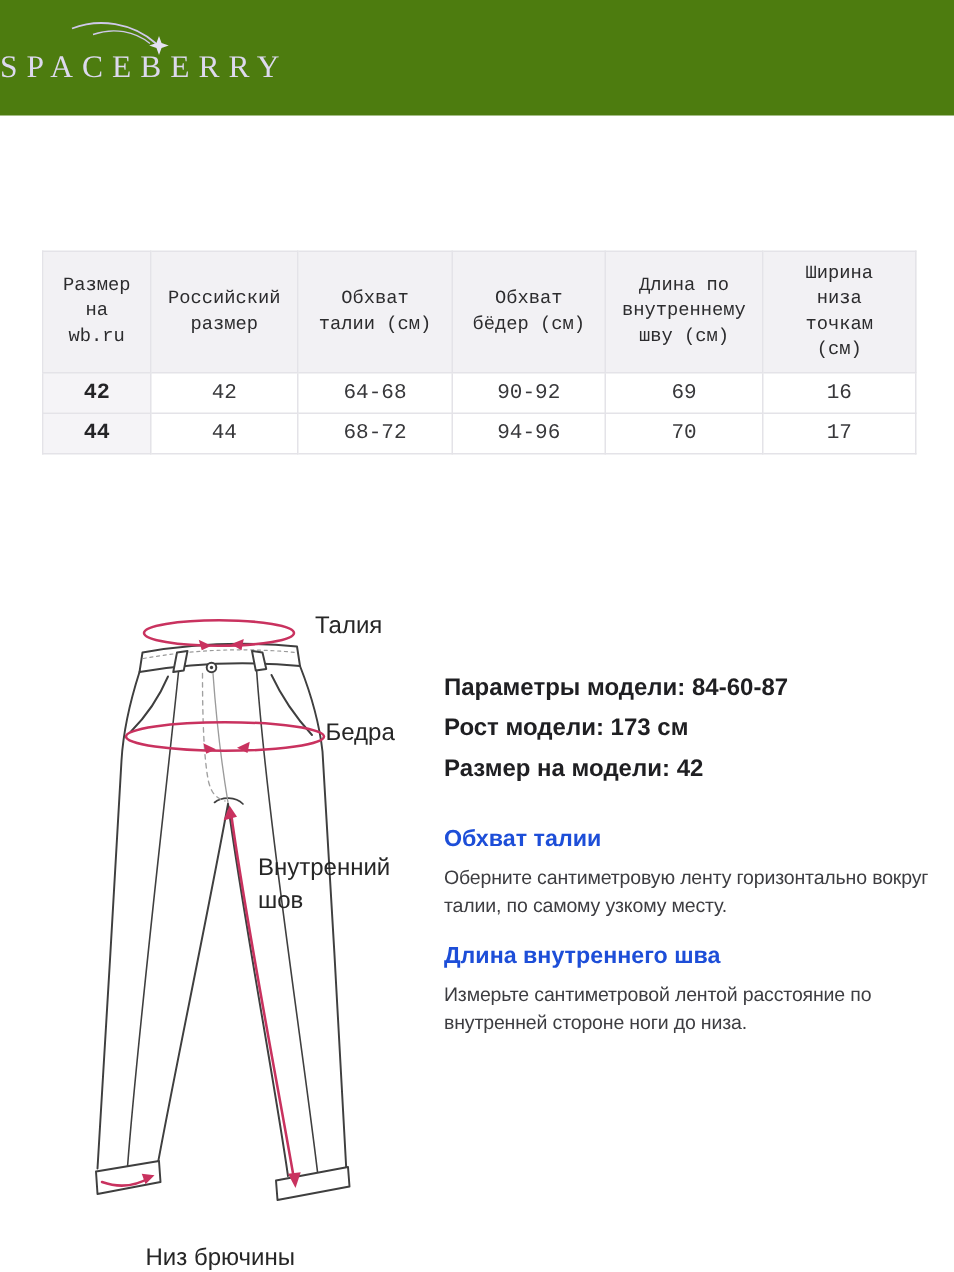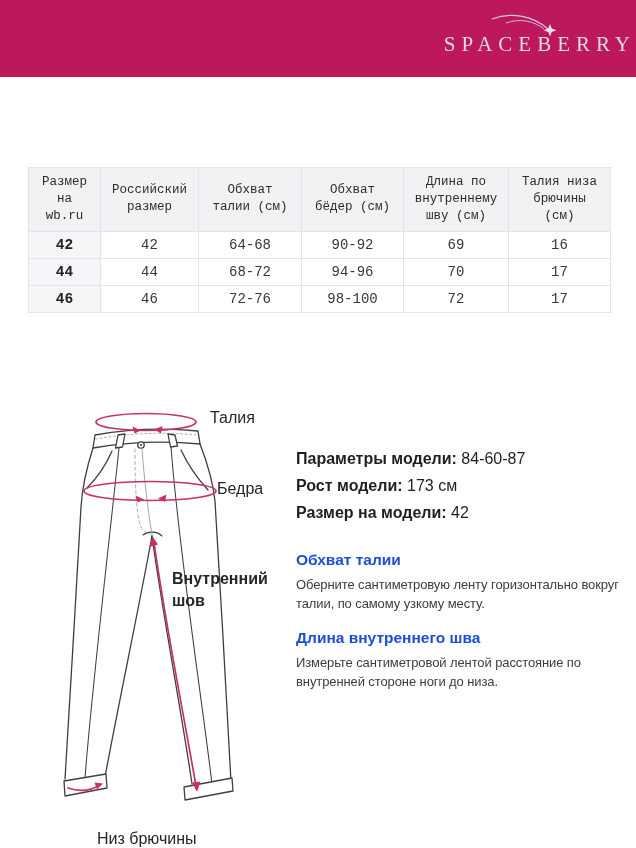--- a/index.html
+++ b/index.html
@@ -8,22 +8,22 @@
     position:relative;
     background:#ffffff;
     font-family:"Liberation Sans", sans-serif;
     color:#2f2f31;
     overflow:hidden;
   }
 
   
   .brand-band {
     position:absolute; left:0; top:0; width:636px; height:77px;
-    background:#be185d;
-    display:flex; align-items:center; justify-content:flex-end;
+    background:#4d7c0f;
+    display:flex; align-items:center; justify-content:flex-start;
   }
   .logo-wrap { position:relative; padding-top:12px; }
   .logo-text {
     font-family:"Liberation Serif", serif;
     font-size:21px; letter-spacing:6px; font-weight:400;
     color:#ddd9ee; white-space:nowrap;
   }
   .logo-swoosh { position:absolute; left:50%; top:-9px; margin-left:-52px; }
 
   
@@ -40,27 +40,27 @@
   }
   .size-table td { height:27px; font-size:14px; color:#38383b; background:#fff; }
   .size-table td.rowhead { background:#f5f4f7; font-weight:700; font-size:14.5px; color:#242427; }
 
   
   .diagram-svg { position:absolute; left:40px; top:385px; }
   .diag-label {
     position:absolute; font-size:16px; font-weight:500; color:#262626;
     line-height:1.4; white-space:nowrap;
   }
-  .diag-label.wrap { white-space:normal; width:98px;font-weight:bold; }
+  .diag-label.wrap { white-space:normal; width:98px; }
 
   
   .info-col { position:absolute; left:296px; top:445px; width:334px; }
   .model-line { font-size:16px; line-height:27px; color:#1f1f22; }
   .model-line .lbl { font-weight:700; }
-  .model-line .val { font-weight:400; }
+  .model-line .val { font-weight:700; }
   .model-block { margin-bottom:24px; }
   .guide-section { margin-top:15px; margin-bottom:15px; }
   .guide-title { font-size:15.5px; font-weight:700; color:#1d4ed8; line-height:20px; margin-bottom:5px; }
   .guide-text { font-size:13px; color:#3d3d41; line-height:19px; letter-spacing:-0.1px; }
 </style>
 </head>
 <body>
 
 <header class="brand-band">
   <div class="logo-wrap">
@@ -82,46 +82,38 @@
       <col style="width:105px">
       <col style="width:102px">
   </colgroup>
   <thead>
     <tr>
       <th>Размер на wb.ru</th>
       <th>Российский размер</th>
       <th>Обхват талии (см)</th>
       <th>Обхват бёдер (см)</th>
       <th>Длина по внутреннему шву (см)</th>
-      <th>Талия низа брючины (см)</th>
+      <th>Ширина низа точкам (см)</th>
     </tr>
   </thead>
   <tbody>
     <tr>
       <td class="rowhead">42</td>
       <td>42</td>
       <td>64-68</td>
       <td>90-92</td>
       <td>69</td>
       <td>16</td>
     </tr>
     <tr>
       <td class="rowhead">44</td>
       <td>44</td>
       <td>68-72</td>
       <td>94-96</td>
       <td>70</td>
-      <td>17</td>
-    </tr>
-    <tr>
-      <td class="rowhead">46</td>
-      <td>46</td>
-      <td>72-76</td>
-      <td>98-100</td>
-      <td>72</td>
       <td>17</td>
     </tr>
   </tbody>
 </table>
 
 <svg class="diagram-svg" width="250" height="460" viewBox="0 0 250 460">
   <g fill="none" stroke="#3f3f3f" stroke-width="1.3" stroke-linecap="round" stroke-linejoin="round">
 
     <path d="M53,63 C45,88 42,105 41,122 C37,200 29,322 25,394"></path>
     <path d="M112,151 C99,222 76,332 65,392"></path>

